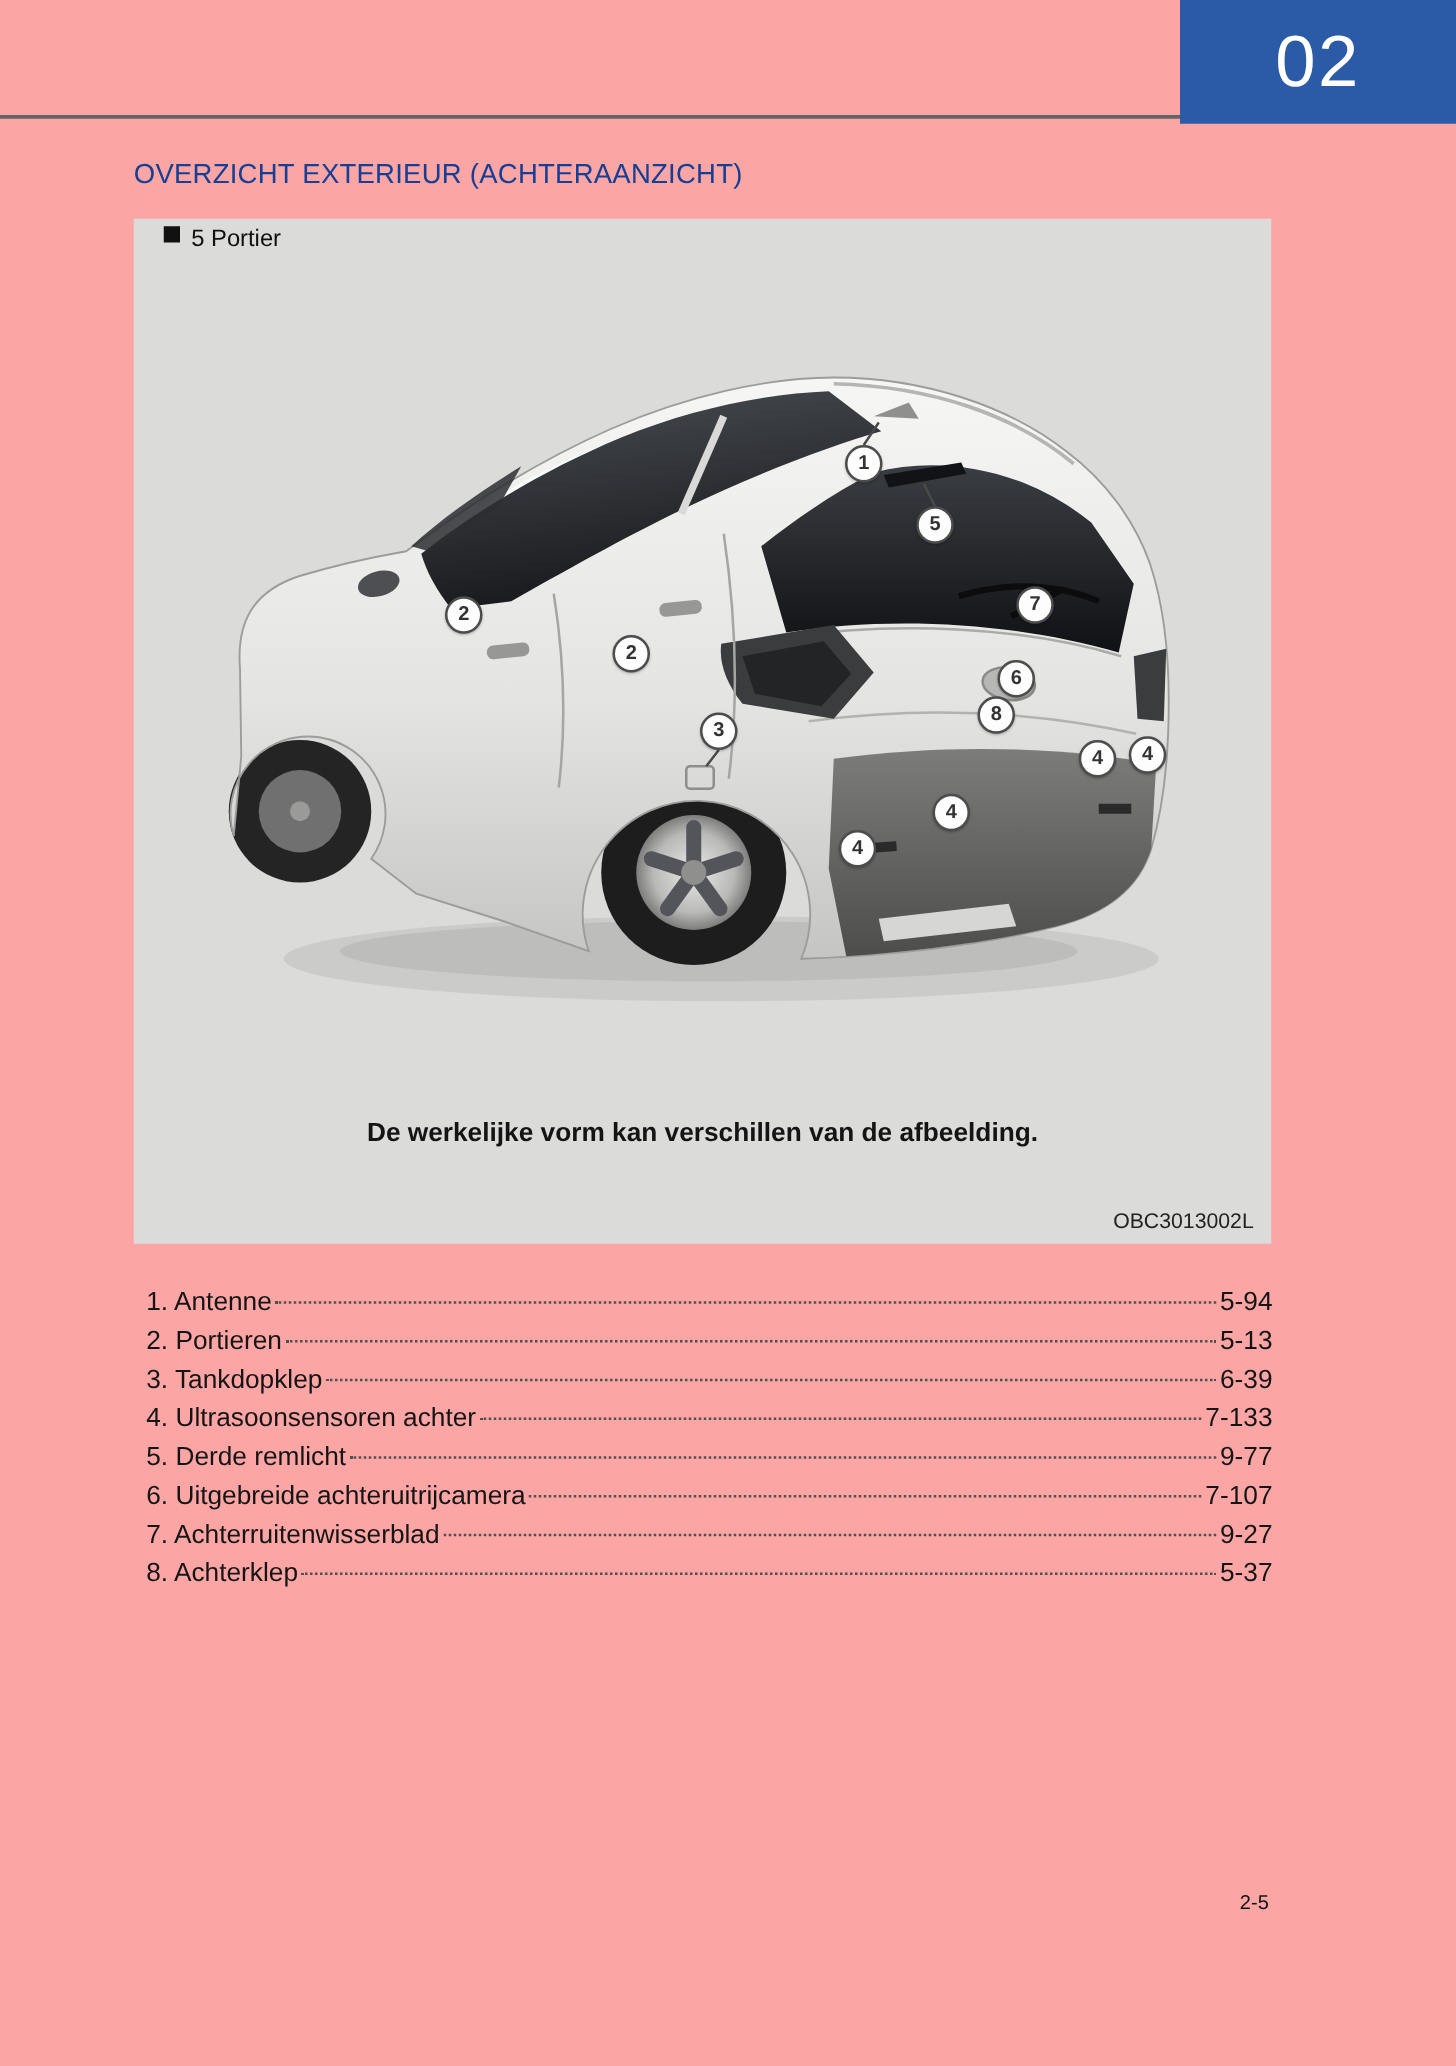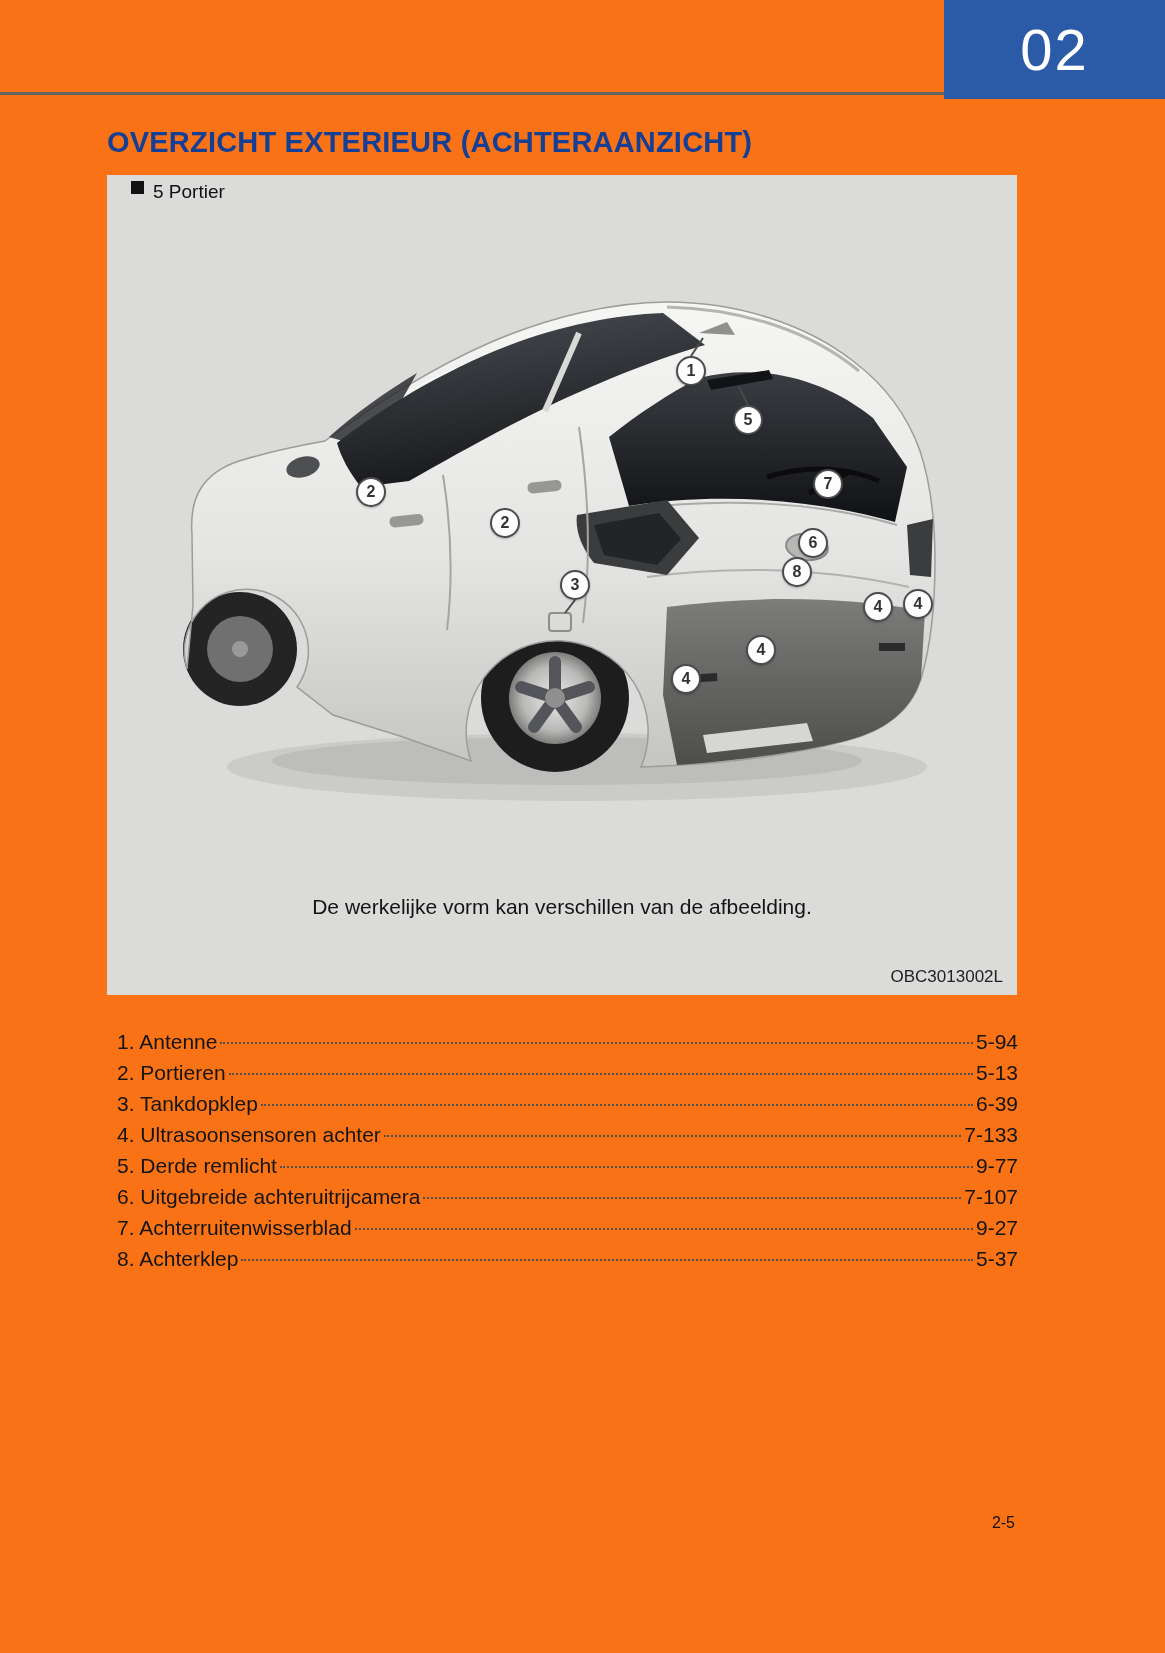--- a/index.html
+++ b/index.html
@@ -1,34 +1,34 @@
 <!DOCTYPE html>
 <html style="--tab-blue: #2b5aa7; --title-blue: #153e95; --figure-bg: #dbdbda;"><head>
 <meta charset="utf-8">
 <style>
   html,body{margin:0;padding:0;background:#ffffff;}
   .page{
-    position:relative;width:1165px;height:1653px;background:#f97316;
+    position:relative;width:1165px;height:1653px;background:#fca5a5;
     font-family:"Liberation Sans", sans-serif;color:#1a1a1a;overflow:hidden;
   }
   .chapter-tab{
     position:absolute;top:0;right:0;width:221px;height:99px;
     background:var(--tab-blue,#2b5aa7);color:#ffffff;
     display:flex;align-items:center;justify-content:center;
     font-size:58px;letter-spacing:2px;font-weight:400;
   }
   .header-rule{position:absolute;top:92px;left:0;width:944px;height:3px;background:#646464;}
   .page-title{
-    position:absolute;top:126px;left:107px;font-size:29px;font-weight:bold;
+    position:absolute;top:126px;left:107px;font-size:22px;font-weight:normal;
     color:var(--title-blue,#153e95);letter-spacing:.2px;white-space:nowrap;text-align:center;
   }
   .figure-box{position:absolute;top:175px;left:107px;width:910px;height:820px;background:#dbdbda;}
   .variant-label{position:absolute;top:6px;left:24px;display:flex;gap:9px;font-size:19px;color:#111;}
   .variant-square{width:13px;height:13px;background:#111;display:inline-block;flex:0 0 auto;}
-  .figure-caption{position:absolute;top:720px;left:0;width:100%;text-align:center;font-size:21px;font-weight:normal;color:#141414;}
+  .figure-caption{position:absolute;top:720px;left:0;width:100%;text-align:center;font-size:21px;font-weight:bold;color:#141414;}
   .image-code{position:absolute;right:14px;bottom:8px;font-size:17px;color:#222;}
   .car-svg{position:absolute;top:0;left:0;}
   .callout{
     position:absolute;width:30px;height:30px;border-radius:50%;
     background:#fdfdfd;border:2px solid #4c4c4c;box-sizing:border-box;
     display:flex;align-items:center;justify-content:center;
     font-size:16px;font-weight:bold;color:#333;
     box-shadow:0 1px 2px rgba(0,0,0,.25);
   }
   .legend{position:absolute;top:1030px;left:107px;width:911px;font-size:21px;color:#141414;}

